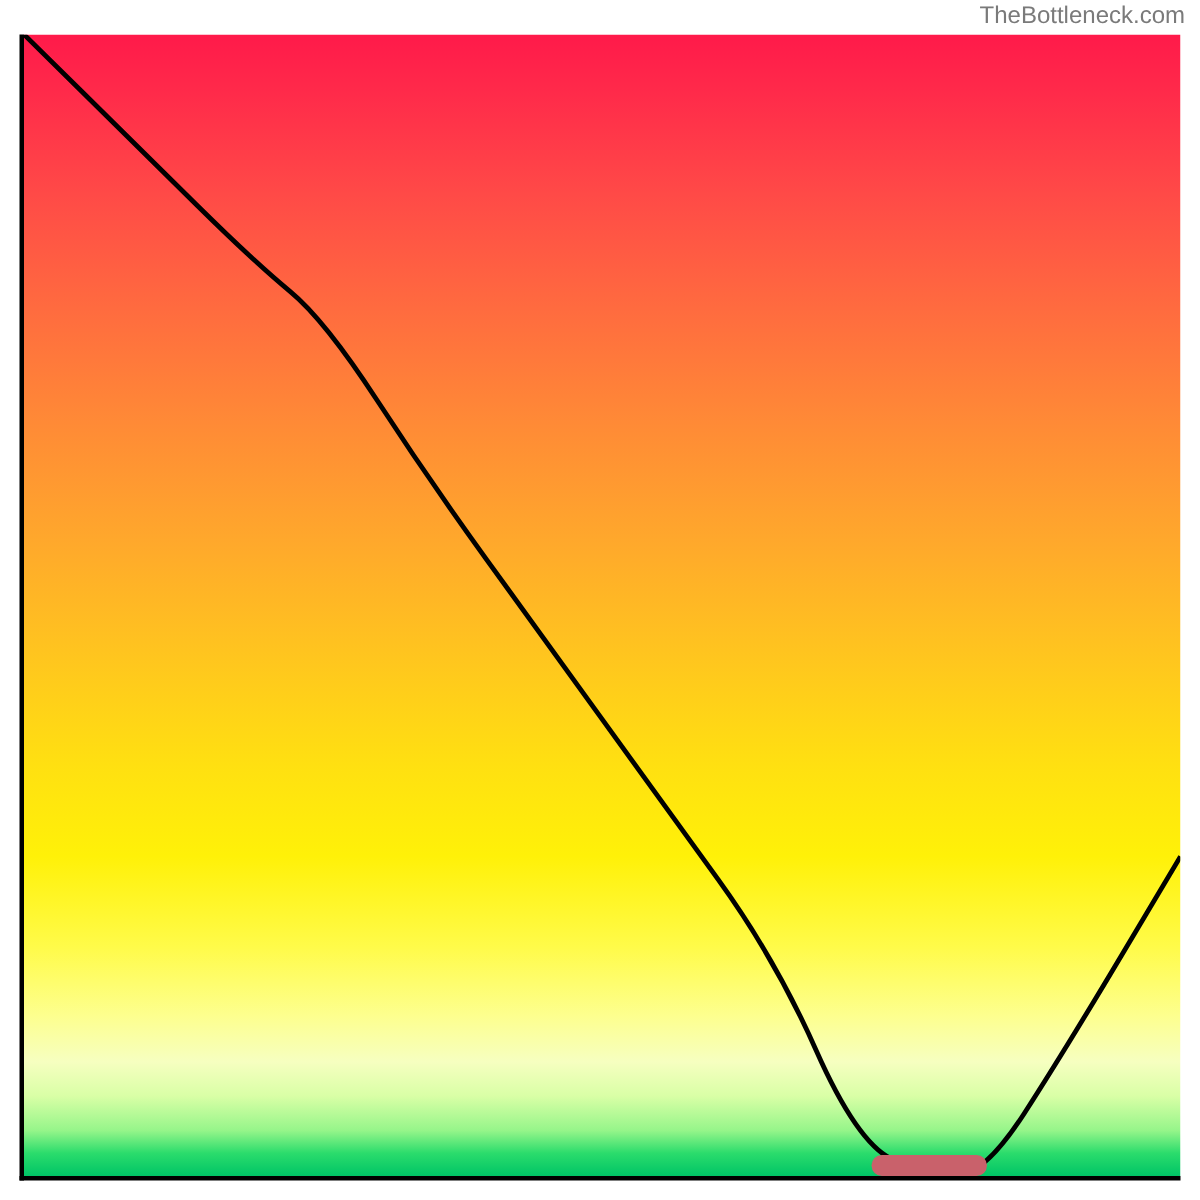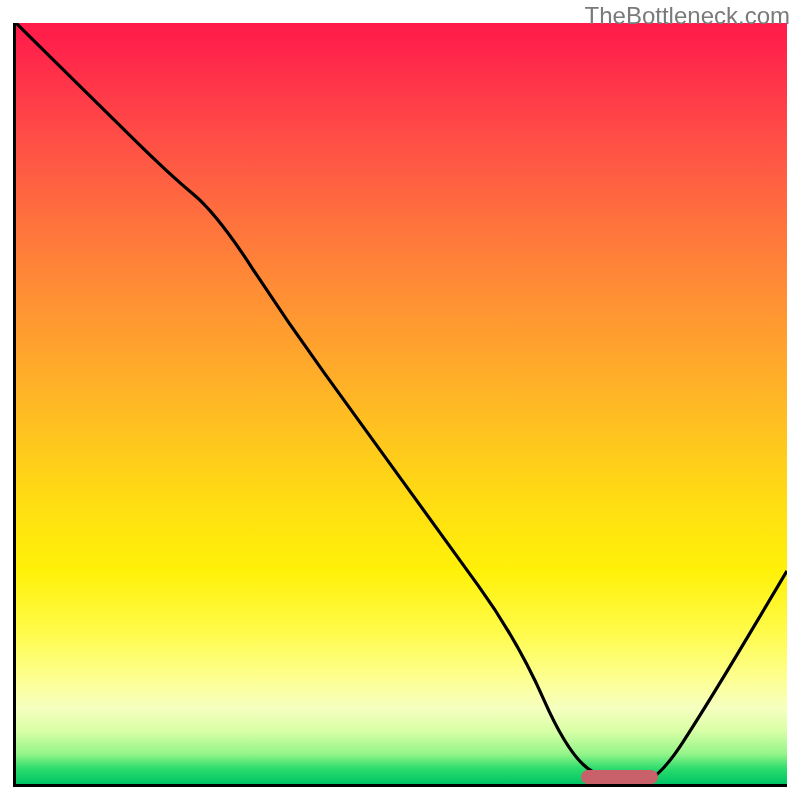--- a/index.html
+++ b/index.html
@@ -12,21 +12,21 @@
   }
   .container {
     position: relative;
     width: 800px;
     height: 800px;
   }
   .watermark {
     position: absolute;
     top: 2px;
     right: 10px;
-    font-size: 24px;
+    font-size: 16px;
     font-weight: 500;
     color: #7a7a7a;
     z-index: 10;
   }
   .plot-frame {
     position: absolute;
     left: 13px;
     top: 23px;
     width: 774px;
     height: 764px;

